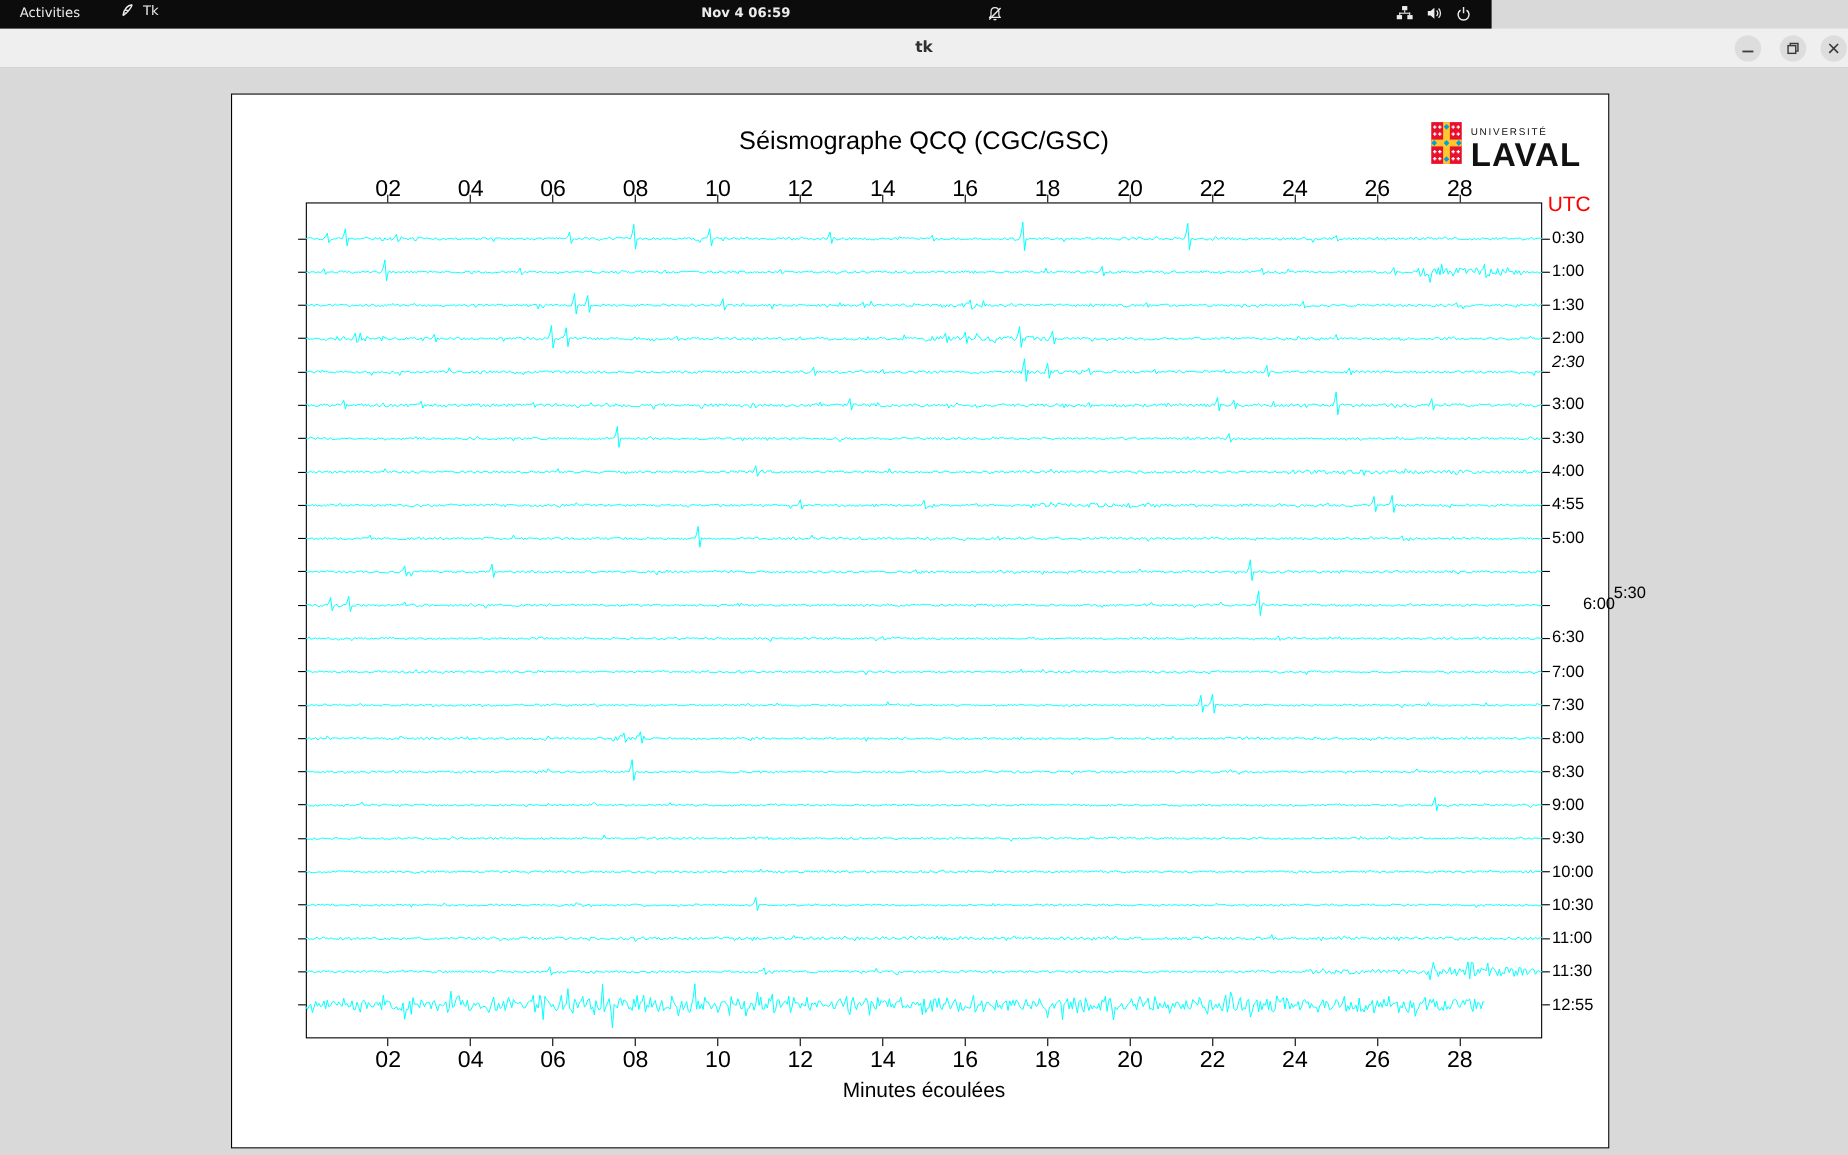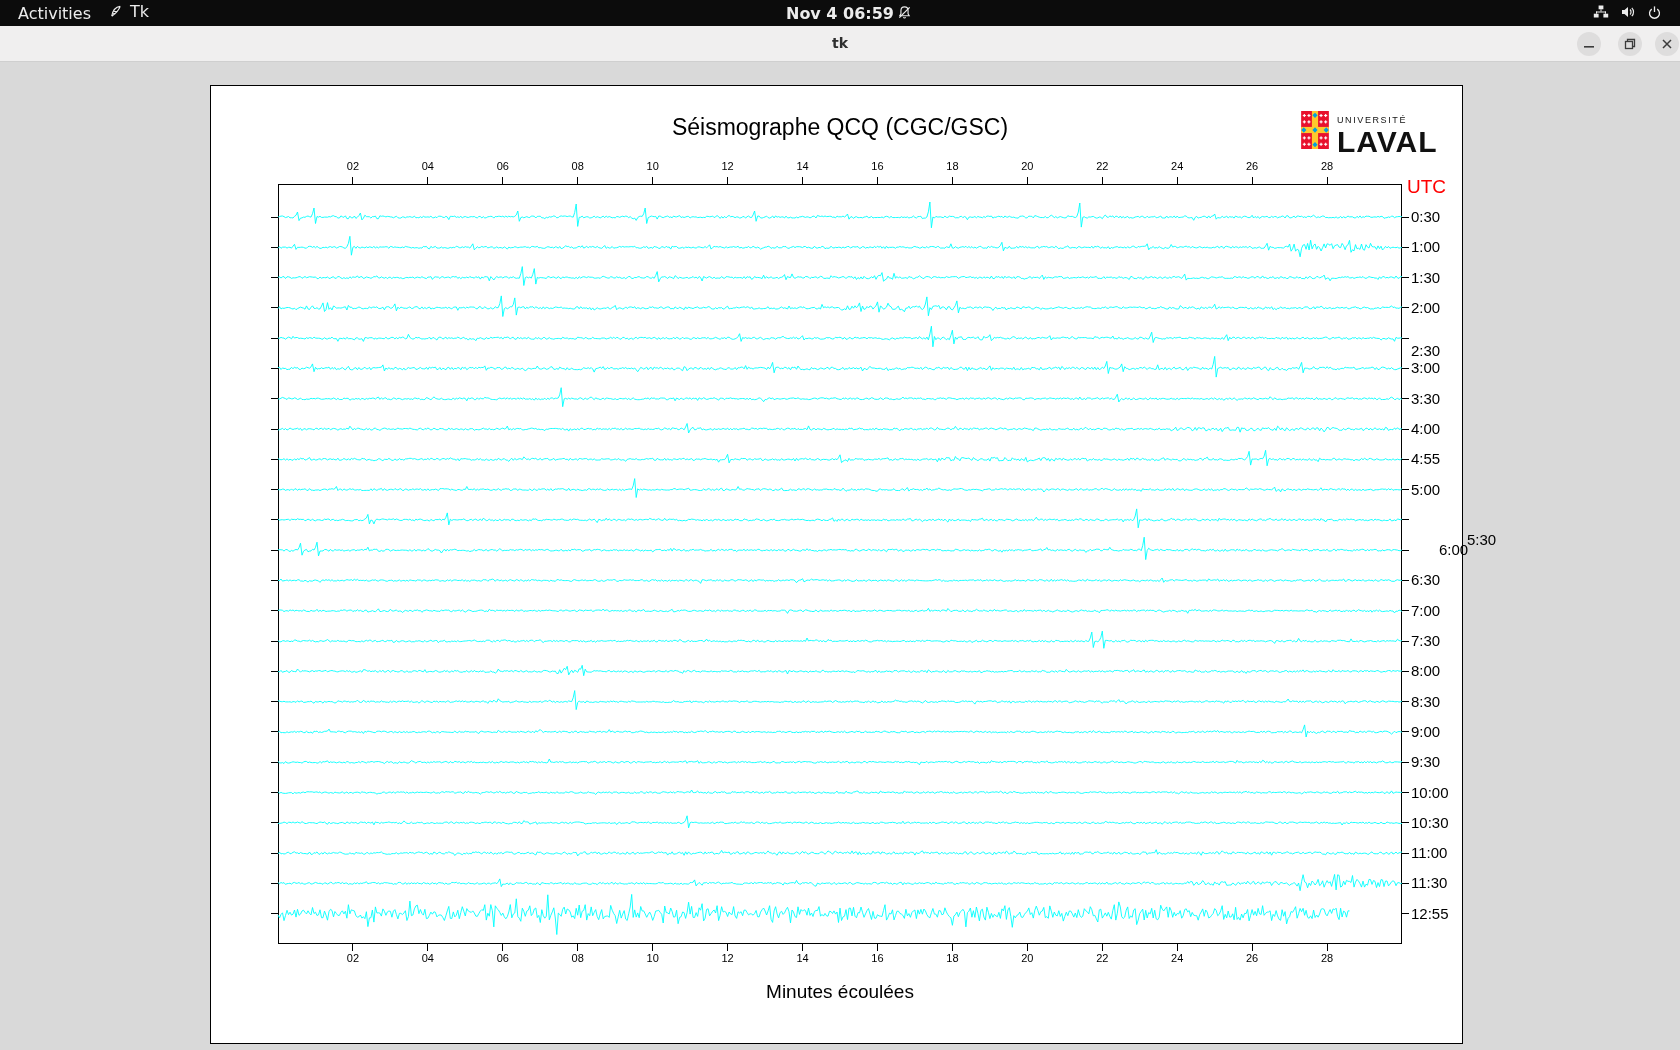--- a/index.html
+++ b/index.html
@@ -1,21 +1,21 @@
 <!DOCTYPE html>
 <html><head>
 <meta charset="utf-8">
 <style>
   * { margin:0; padding:0; box-sizing:border-box; }
   html,body { width:1680px; height:1050px; overflow:hidden; background:#d9d9d9;
               font-family:"Liberation Sans", sans-serif; }
 
   
-  .topbar { position:absolute; left:0; top:0; width:1680px; height:26px; background:#0c0c0c;
-            color:#ececec; font-family:"DejaVu Sans", sans-serif; font-size:16px; z-index:50; }
+  .topbar { position:absolute; left:0; top:0; width:1356px; height:26px; background:#0c0c0c;
+            color:#ececec; font-family:"DejaVu Sans", sans-serif; font-size:12px; z-index:50; }
   .tb-activities { position:absolute; left:18px; top:4px; cursor:pointer; }
   .tb-app { position:absolute; left:108px; top:2px; display:flex; align-items:center; gap:7px; }
   .tb-app svg { display:block; }
   .tb-clock { position:absolute; left:0; right:0; top:4px; text-align:center; font-weight:600; }
   .tb-bell { position:absolute; left:897px; top:5px; }
   .tb-status { position:absolute; right:18px; top:4px; display:flex; gap:11px; align-items:center; }
 
   
   .titlebar { position:absolute; left:0; top:26px; width:1680px; height:36px; background:#f0efef;
               border-bottom:1px solid #cfcfcf; z-index:40; }
@@ -28,21 +28,21 @@
   
   .plot-canvas { position:absolute; left:210px; top:85px; width:1253px; height:959px;
                  background:#ffffff; border:1px solid #000; z-index:10; }
   .dept { position:absolute; left:48px; top:13px; font-size:15px; line-height:18px; color:#000; }
   .plot-title { position:absolute; left:67px; top:28px; width:1124px; text-align:center;
                 font-size:23px; color:#000; }
   .frame { position:absolute; left:67px; top:98px; width:1124px; height:760px; border:1px solid #000; }
   .utc { position:absolute; left:1196px; top:90px; font-size:19px; color:#ff0000; }
   .xlabel { position:absolute; left:67px; top:895px; width:1124px; text-align:center; font-size:19px; color:#000; }
   .xtick { position:absolute; width:1px; background:#000; }
-  .xtick-label { position:absolute; width:40px; text-align:center; font-size:11px; color:#000; }
+  .xtick-label { position:absolute; width:40px; text-align:center; font-size:21px; color:#000; }
   .rtick { position:absolute; height:1px; background:#000; }
   .time-label { position:absolute; font-size:15px; color:#000; line-height:16px; }
   #traces { position:absolute; left:0; top:0; pointer-events:none; }
 
   
   .logo { position:absolute; left:1090px; top:25px; display:flex; gap:8px; }
   .logo-text .l1 { font-size:9px; letter-spacing:1.6px; color:#111; margin-top:4px; }
   .logo-text .l2 { font-size:30px; font-weight:700; letter-spacing:1px; color:#111; margin-top:0px; }
 </style>
 </head>
@@ -258,21 +258,21 @@
       <div class="rtick" style="left: 1191px; top: 160.79px; width: 7px;"></div>
       <div class="time-label" style="left: 1200px; top: 153.29px;">1:00</div>
       <div class="rtick" style="left: 60px; top: 191.08px; width: 7px;"></div>
       <div class="rtick" style="left: 1191px; top: 191.08px; width: 7px;"></div>
       <div class="time-label" style="left: 1200px; top: 183.58px;">1:30</div>
       <div class="rtick" style="left: 60px; top: 221.37px; width: 7px;"></div>
       <div class="rtick" style="left: 1191px; top: 221.37px; width: 7px;"></div>
       <div class="time-label" style="left: 1200px; top: 213.87px;">2:00</div>
       <div class="rtick" style="left: 60px; top: 251.66px; width: 7px;"></div>
       <div class="rtick" style="left: 1191px; top: 251.66px; width: 7px;"></div>
-      <div class="time-label" style="left: 1200px; top: 257px;">2:30</div>
+      <div class="time-label" style="left: 1200px; top: 236px; font-style: italic;">2:30</div>
       <div class="rtick" style="left: 60px; top: 281.95px; width: 7px;"></div>
       <div class="rtick" style="left: 1191px; top: 281.95px; width: 7px;"></div>
       <div class="time-label" style="left: 1200px; top: 274.45px;">3:00</div>
       <div class="rtick" style="left: 60px; top: 312.24px; width: 7px;"></div>
       <div class="rtick" style="left: 1191px; top: 312.24px; width: 7px;"></div>
       <div class="time-label" style="left: 1200px; top: 304.74px;">3:30</div>
       <div class="rtick" style="left: 60px; top: 342.53px; width: 7px;"></div>
       <div class="rtick" style="left: 1191px; top: 342.53px; width: 7px;"></div>
       <div class="time-label" style="left: 1200px; top: 335.03px;">4:00</div>
       <div class="rtick" style="left: 60px; top: 372.82px; width: 7px;"></div>

